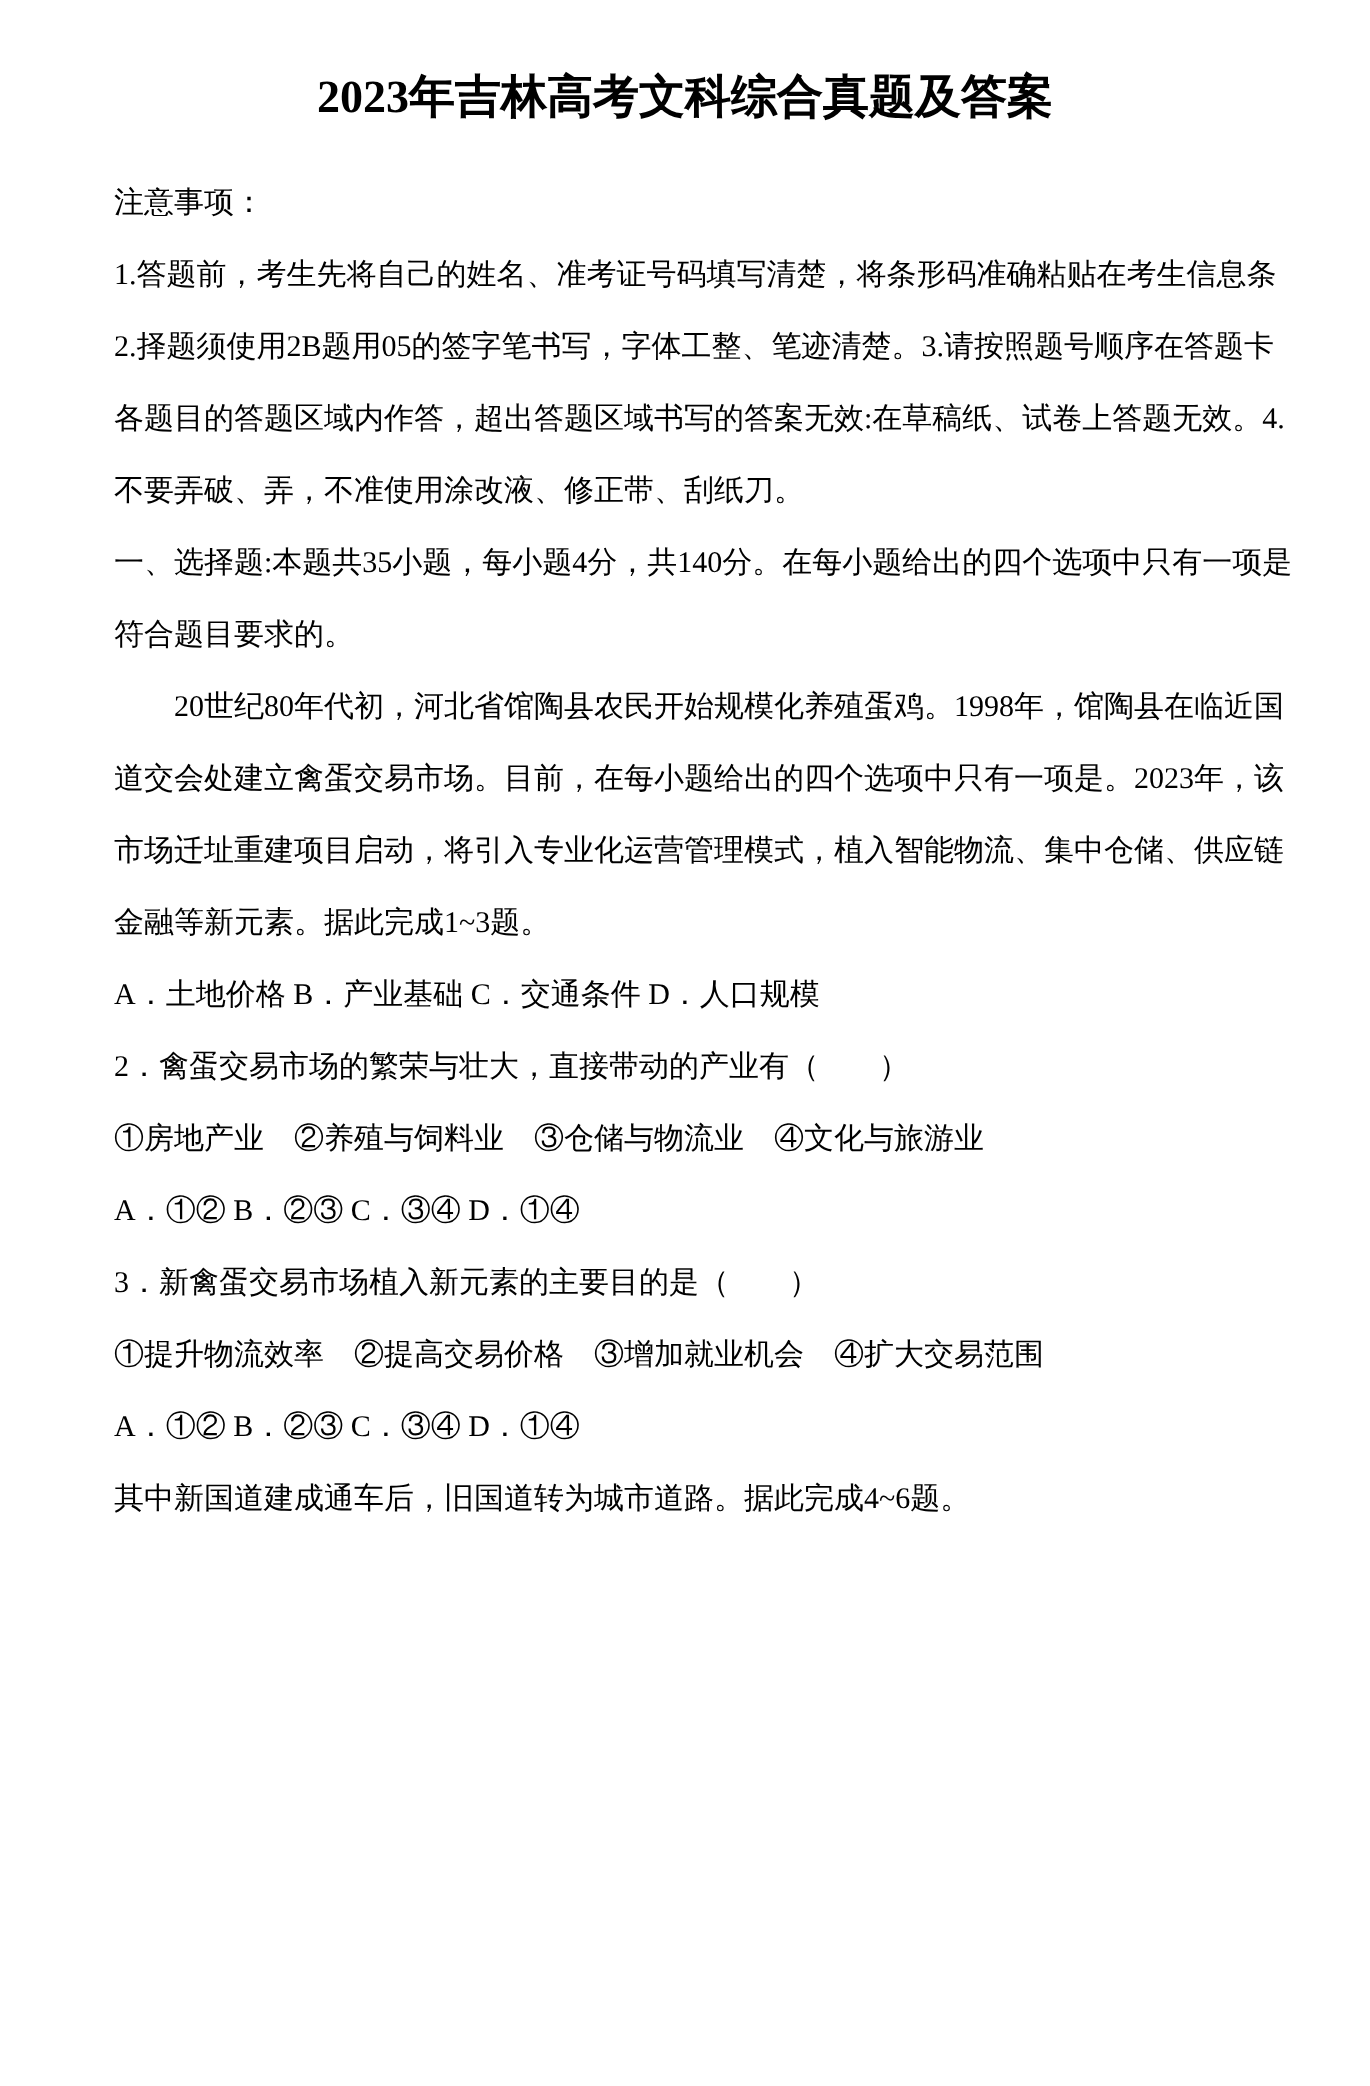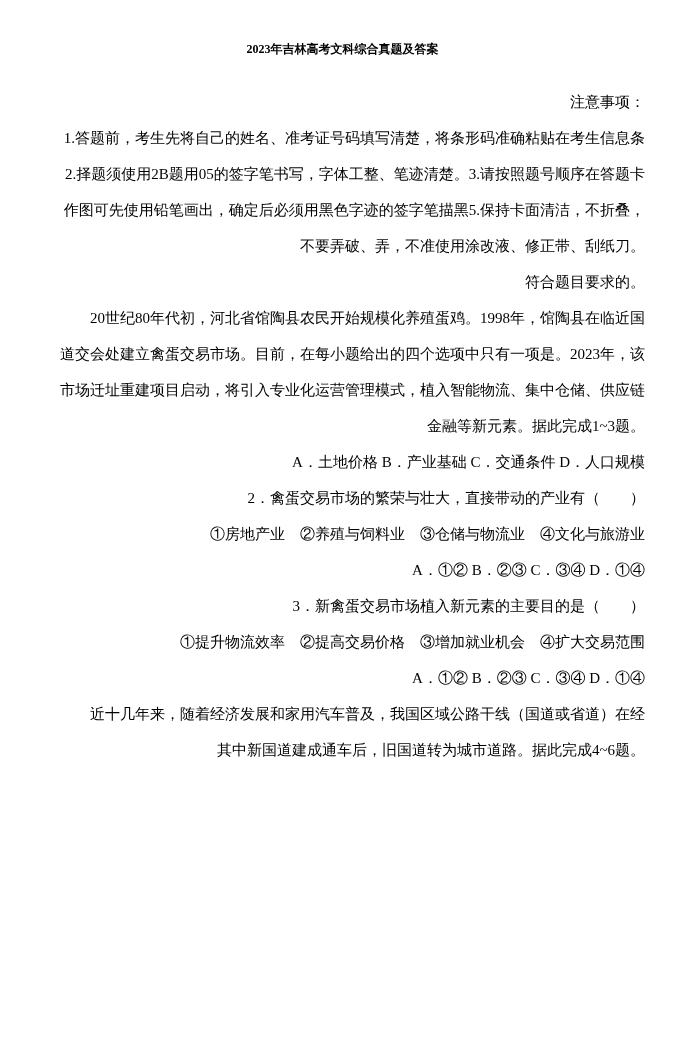--- a/index.html
+++ b/index.html
@@ -12,70 +12,69 @@
     color: #000000;
     position: relative;
   }
   .page {
     width: 685px;
     height: 1043px;
     background: #ffffff;
   }
   .doc-title {
     margin-top: 36px;
-    font-size: 12px;
+    font-size: 23px;
     line-height: 26px;
     font-weight: bold;
     text-align: center;
     white-space: pre;
   }
   .doc-body {
     margin-top: 22px;
     padding-left: 57px;
     padding-right: 40px;
     font-size: 15px;
   }
   .line {
     line-height: 36px;
     height: 36px;
     white-space: pre;
     overflow: visible;
-    text-align: right;
   }
   .indent { padding-left: 30px; }
 </style>
 </head>
 <body>
 
 <div class="page">
 
   <div class="doc-title">2023年吉林高考文科综合真题及答案</div>
 
   <div class="doc-body">
 
     <div class="line">注意事项：</div>
     <div class="line">1.答题前，考生先将自己的姓名、准考证号码填写清楚，将条形码准确粘贴在考生信息条</div>
     <div class="line">2.择题须使用2B题用05的签字笔书写，字体工整、笔迹清楚。3.请按照题号顺序在答题卡</div>
-    <div class="line">作图可先使用铅笔画出，确定后必须用黑色字迹的签字笔描黑5.保持卡面清洁，不折叠，</div>
+    <div class="line">各题目的答题区域内作答，超出答题区域书写的答案无效:在草稿纸、试卷上答题无效。4.</div>
     <div class="line">不要弄破、弄，不准使用涂改液、修正带、刮纸刀。</div>
 
+    <div class="line">一、选择题:本题共35小题，每小题4分，共140分。在每小题给出的四个选项中只有一项是</div>
     <div class="line">符合题目要求的。</div>
 
     <div class="line indent">20世纪80年代初，河北省馆陶县农民开始规模化养殖蛋鸡。1998年，馆陶县在临近国</div>
     <div class="line">道交会处建立禽蛋交易市场。目前，在每小题给出的四个选项中只有一项是。2023年，该</div>
     <div class="line">市场迁址重建项目启动，将引入专业化运营管理模式，植入智能物流、集中仓储、供应链</div>
     <div class="line">金融等新元素。据此完成1~3题。</div>
 
     <div class="line">A．土地价格 B．产业基础 C．交通条件 D．人口规模</div>
 
     <div class="line">2．禽蛋交易市场的繁荣与壮大，直接带动的产业有（　　）</div>
     <div class="line">①房地产业　②养殖与饲料业　③仓储与物流业　④文化与旅游业</div>
     <div class="line">A．①② B．②③ C．③④ D．①④</div>
 
     <div class="line">3．新禽蛋交易市场植入新元素的主要目的是（　　）</div>
     <div class="line">①提升物流效率　②提高交易价格　③增加就业机会　④扩大交易范围</div>
     <div class="line">A．①② B．②③ C．③④ D．①④</div>
 
-    <div class="line indent">近十几年来，随着经济发展和家用汽车普及，我国区域公路干线（国道或省道）在经</div>
     <div class="line">其中新国道建成通车后，旧国道转为城市道路。据此完成4~6题。</div>
 
   </div>
 </div>
 
 </body></html>

